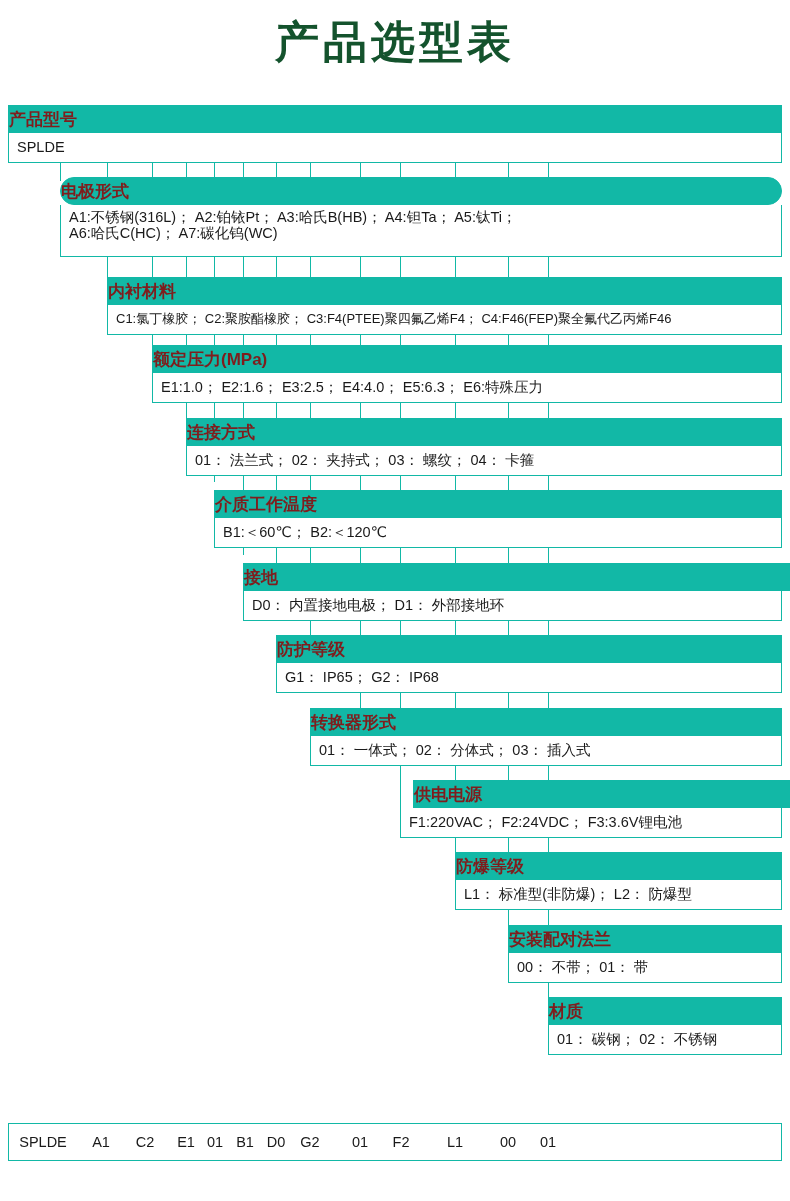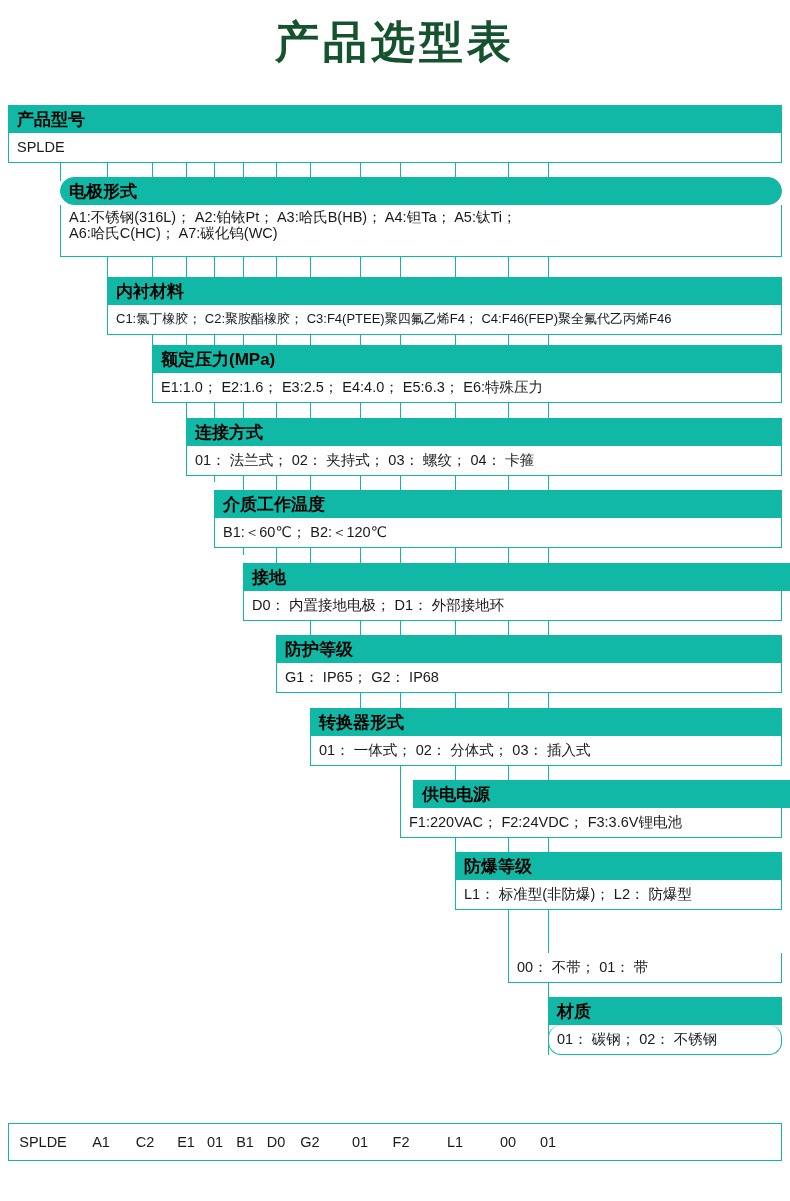--- a/index.html
+++ b/index.html
@@ -29,26 +29,25 @@
     font-size: 44px;
     font-weight: bold;
     color: #14532d;
     letter-spacing: 4px;
     line-height: 56px;
   }
   .hdr {
     position: absolute;
     box-sizing: border-box;
     background: #12b8a6;
-    color: #000000;
+    color: #7f1d1d;
     font-size: 17px;
     font-weight: bold;
     line-height: 28px;
     height: 28px;
-    padding-left: 8px;
     white-space: nowrap;
     border: 1px solid #12b8a6;
   }
   .val {
     position: absolute;
     box-sizing: border-box;
     background: #ffffff;
     color: #1a1a1a;
     font-size: 14.5px;
     line-height: 20px;
@@ -141,24 +140,25 @@
 
   <div class="hdr" style="left:310px; top:708px; width:472px;">转换器形式</div>
   <div class="val" style="left:310px; top:736px; width:472px; height:30px;">01： 一体式； 02： 分体式； 03： 插入式</div>
 
   <div class="hdr" style="left:400px; top:780px; width:382px;margin-left:13px;">供电电源</div>
   <div class="val" style="left:400px; top:808px; width:382px; height:30px;">F1:220VAC； F2:24VDC； F3:3.6V锂电池</div>
 
   <div class="hdr" style="left:455px; top:852px; width:327px;">防爆等级</div>
   <div class="val" style="left:455px; top:880px; width:327px; height:30px;">L1： 标准型(非防爆)； L2： 防爆型</div>
 
+  <div class="hdr" style="left:508px; top:925px; width:274px;">安装配对法兰</div>
   <div class="val" style="left:508px; top:953px; width:274px; height:30px;">00： 不带； 01： 带</div>
 
   <div class="hdr" style="left:548px; top:997px; width:234px;">材质</div>
-  <div class="val" style="left:548px; top:1025px; width:234px; height:30px;border-radius:13px;">01： 碳钢； 02： 不锈钢</div>
+  <div class="val" style="left:548px; top:1025px; width:234px; height:30px;">01： 碳钢； 02： 不锈钢</div>
 
   <div class="footbar"></div>
 
   <div class="footcell" style="left:8px; width:70px;">SPLDE</div>
   <div class="footcell" style="left:80px; width:42px;">A1</div>
   <div class="footcell" style="left:124px; width:42px;">C2</div>
   <div class="footcell" style="left:167px; width:38px;">E1</div>
   <div class="footcell" style="left:196px; width:38px;">01</div>
   <div class="footcell" style="left:226px; width:38px;">B1</div>
   <div class="footcell" style="left:257px; width:38px;">D0</div>

